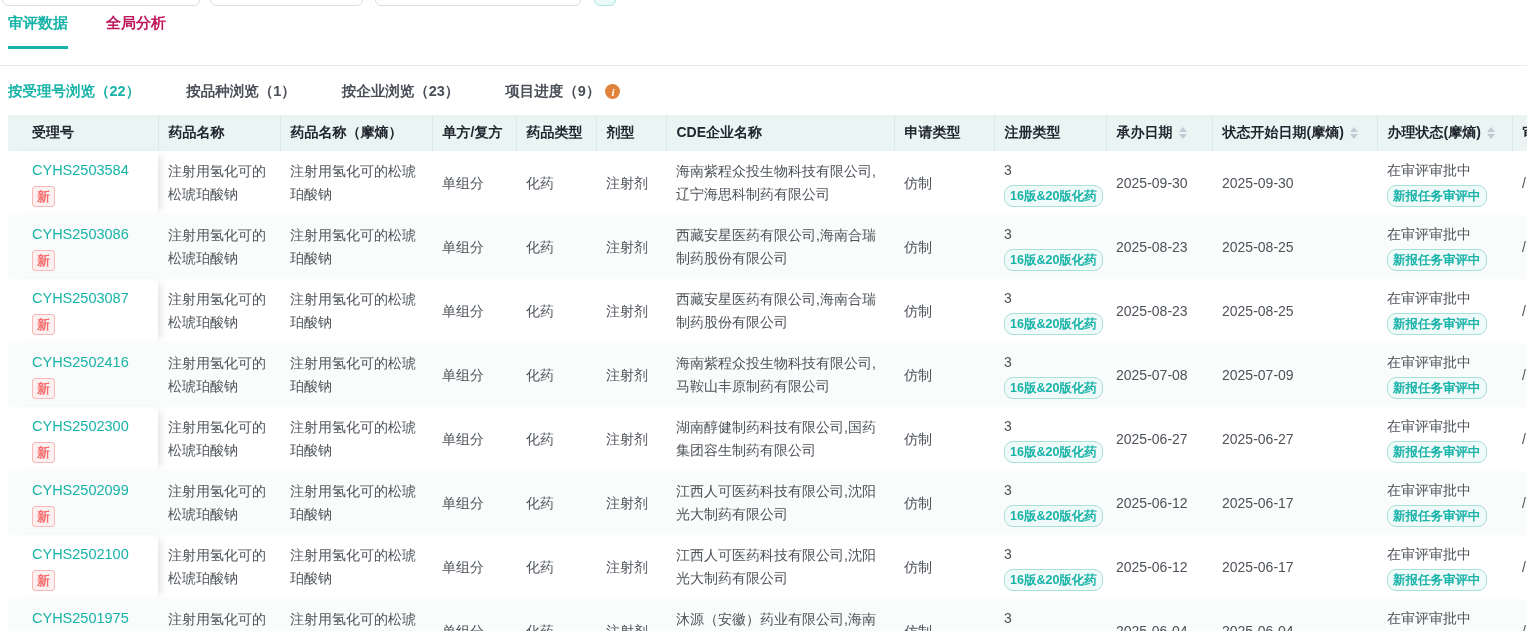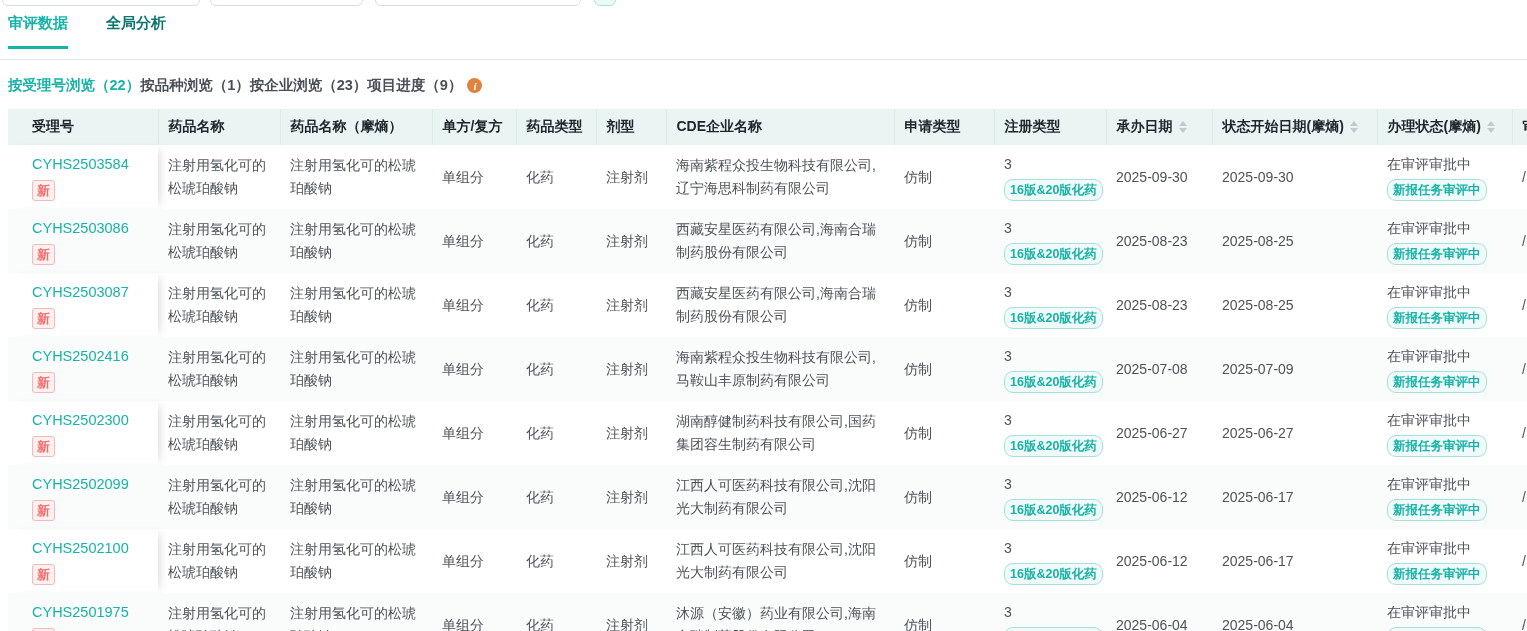--- a/index.html
+++ b/index.html
@@ -7,26 +7,26 @@
     font-family:"Liberation Sans","DejaVu Sans",sans-serif; color:#333; }
 
   
   .topbar { position:absolute; top:0; left:0; width:1527px; height:8px; overflow:hidden; }
   .cut-input { position:absolute; top:-28px; height:34px; background:#fff;
     border:1px solid #d9dde4; border-radius:6px; }
   .cut-btn { position:absolute; top:-28px; height:34px; width:22px; background:#eafaf7;
     border:1px solid #a9e4da; border-radius:6px; }
 
   
-  .tabs { display:flex; gap:38px; padding:14px 8px 10px 8px; border-bottom:1px solid #e6e9ee; }
-  .tab { font-size:15px; font-weight:700; color:#0f766e; padding-bottom:13px; cursor:pointer; }
+  .tabs { display:flex; gap:38px; padding:14px 8px 16px 8px; border-bottom:1px solid #e6e9ee; }
+  .tab { font-size:15px; font-weight:700; color:#be185d; padding-bottom:13px; cursor:pointer; }
   .tab.active { color:#17b3a8; border-bottom:3px solid #17b3a8; }
 
   
-  .subtabs { display:flex; align-items:center; padding:16px 8px 14px 8px; }
+  .subtabs { display:flex; gap:46px; align-items:center; padding:16px 8px 14px 8px; }
   .subtab { font-size:14.5px; font-weight:600; color:#4a4f57; cursor:pointer;
     display:flex; align-items:center; gap:5px; }
   .subtab.active { color:#17b3a8; font-weight:700; }
   .info-icon { width:15px; height:15px; border-radius:50%; background:#e0823c; color:#fff;
     font-size:11px; font-style:italic; font-weight:700; display:inline-flex;
     align-items:center; justify-content:center; font-family:"Liberation Serif",serif; }
 
   
   .table-wrap { margin-left:8px; }
   table { border-collapse:collapse; table-layout:fixed; width:1634px; }

